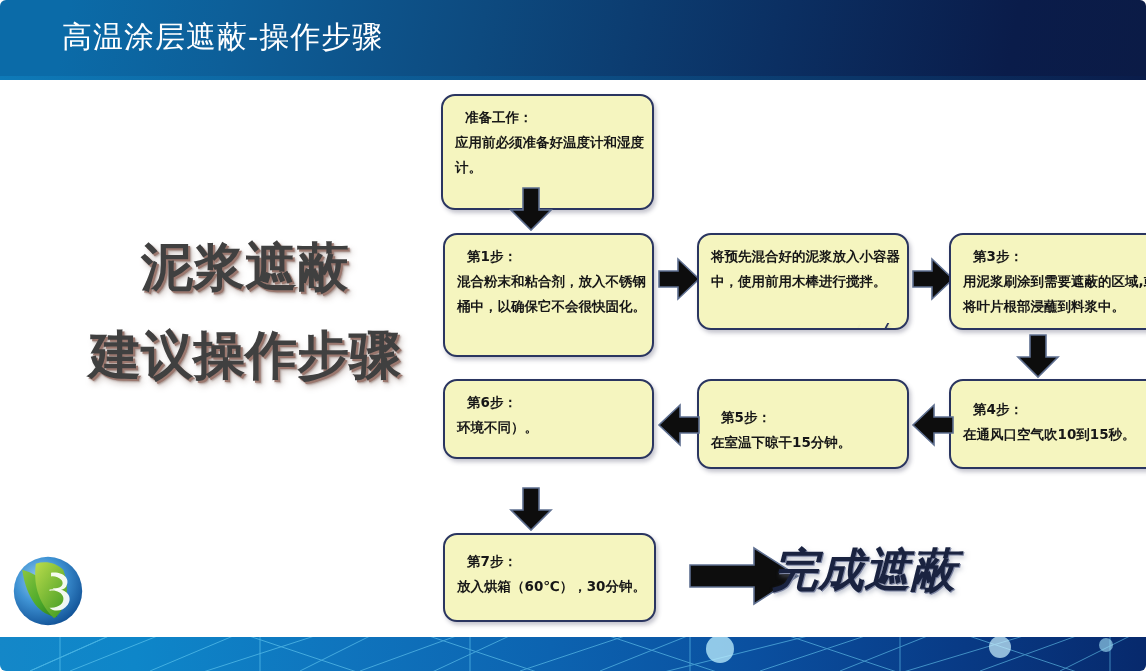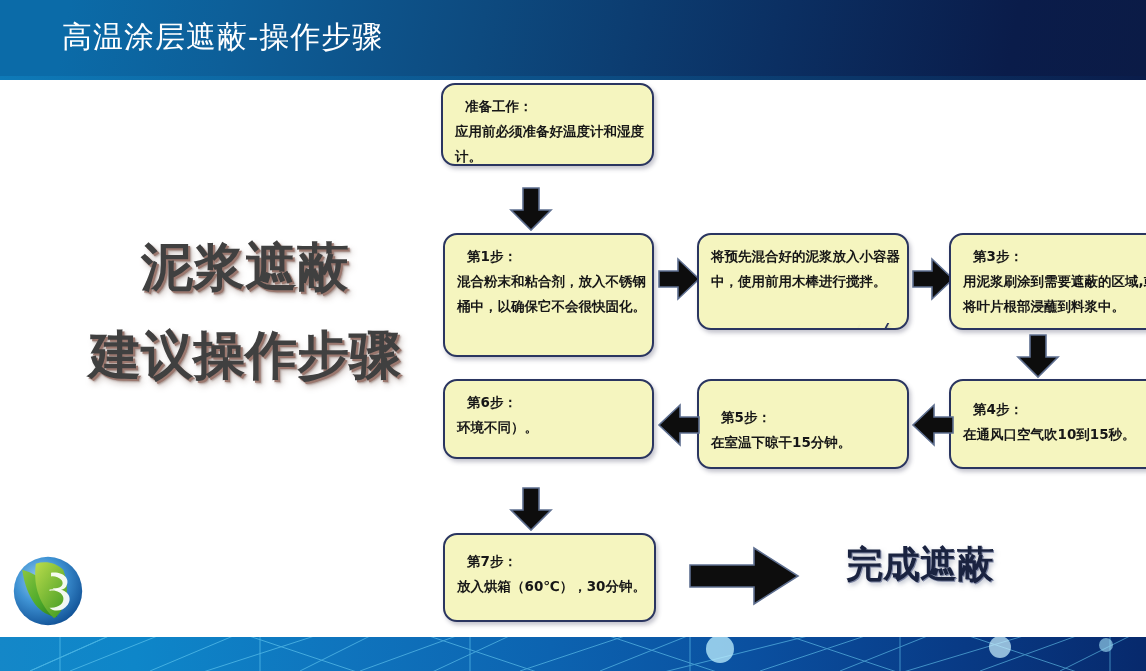--- a/index.html
+++ b/index.html
@@ -1,21 +1,21 @@
 <!DOCTYPE html>
 <html><head>
 <meta charset="utf-8">
 <style>
   html,body{margin:0;padding:0;}
   body{
     width:1146px;height:671px;overflow:hidden;
     background:#ffffff;
     font-family:"DejaVu Sans","Liberation Sans",sans-serif;
   }
-  #slide{position:relative;width:1146px;height:671px;overflow:hidden;background:#fff;}
+  #slide{position:relative;width:1146px;height:671px;overflow:hidden;background:#fff;border-radius:6px;}
 
   
   .header{
     position:absolute;left:0;top:0;width:1146px;height:76px;
     background:linear-gradient(100deg,#0b6ba8 0%,#0b6ba8 6%,#0d5f99 20%,#0d4a7f 42%,#0b2f62 68%,#0a1c4a 88%,#0b1b46 100%);
   }
   .header-title{
     position:absolute;left:62px;top:17px;
     font-family:"DejaVu Serif","Liberation Serif",serif;
     font-size:30px;color:#ffffff;letter-spacing:1px;white-space:nowrap;
@@ -52,21 +52,21 @@
     font-weight:bold;
     font-size:13.5px;
     line-height:25px;
     color:#171717;
     white-space:nowrap;
   }
   .box .body{padding:9px 9px 0 12px;}
   .box .t.ind{padding-left:10px;}
 
   
-  #box-prep{left:441px;top:83px;width:213px;height:83px;}
+  #box-prep{left:441px;top:94px;width:213px;height:116px;}
   #box-s1{left:443px;top:233px;width:211px;height:124px;}
   #box-s2{left:697px;top:233px;width:212px;height:97px;}
   #box-s3{left:949px;top:233px;width:215px;height:97px;}
   #box-s4{left:949px;top:379px;width:215px;height:90px;}
   #box-s5{left:697px;top:379px;width:212px;height:90px;}
   #box-s6{left:443px;top:379px;width:211px;height:80px;}
   #box-s7{left:443px;top:533px;width:213px;height:89px;}
 
   
   .tail{
@@ -87,25 +87,26 @@
   #ar-1-2{left:657px;top:256px;}
   #ar-2-3{left:911px;top:256px;}
   #ar-3-4{left:1016px;top:333px;}
   #ar-4-5{left:911px;top:402px;}
   #ar-5-6{left:657px;top:402px;}
   #ar-6-7{left:509px;top:486px;}
   #ar-done{left:688px;top:545px;}
 
   
   .done-text{
-    position:absolute;left:846px;top:540px;
+    position:absolute;left:772px;top:540px;
     font-family:"DejaVu Serif","Liberation Serif",serif;
-    font-weight:bold;font-size:37px;color:#1a2340;
+    font-weight:bold;font-size:46px;color:#1a2340;
     text-shadow:1px 1px 0 #7e86a3, 2px 3px 5px rgba(130,138,160,.55);
     white-space:nowrap;
+    font-style:italic;
   }
 
   
   .logo{position:absolute;left:10px;top:553px;width:76px;height:76px;}
 
   
   .footer{
     position:absolute;left:0;top:637px;width:1146px;height:34px;
     background:linear-gradient(95deg,#1487c8 0%,#0e86c9 12%,#0f74bd 30%,#0c63b0 48%,#0a4f9f 66%,#083a85 84%,#07296c 100%);
     overflow:hidden;

